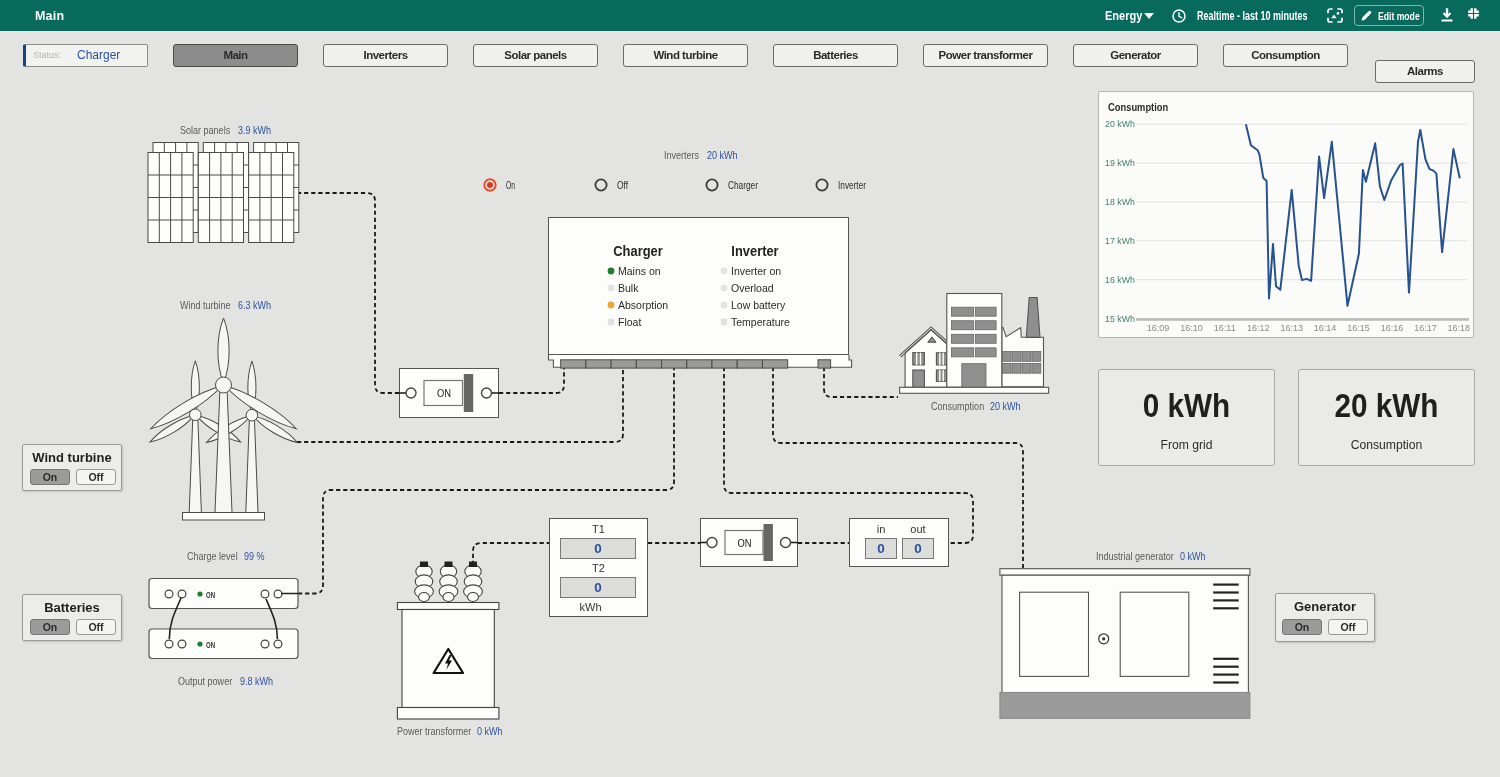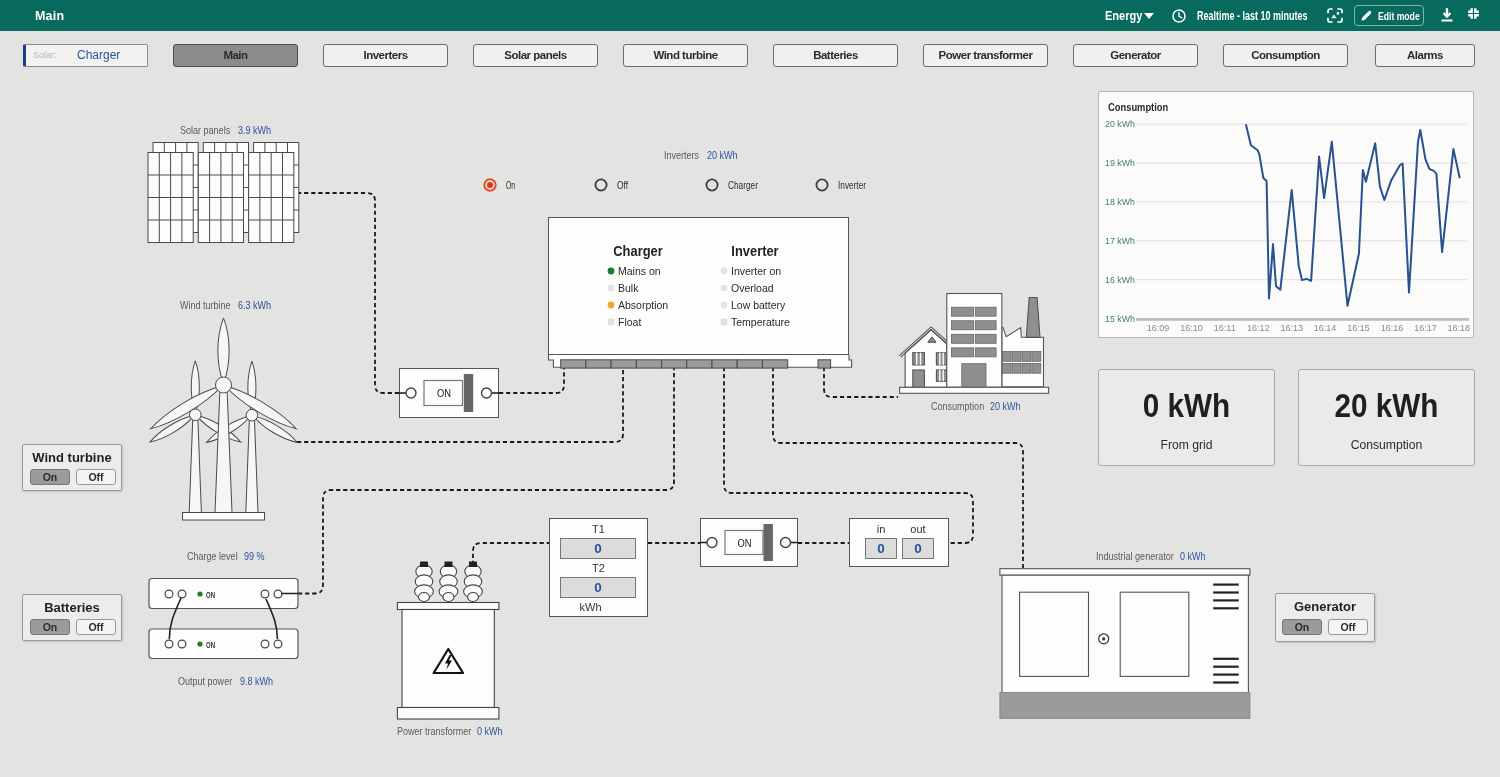--- a/index.html
+++ b/index.html
@@ -69,31 +69,31 @@
     <g stroke="#fff" stroke-width="2.4" fill="none">
       <path d="M1.2,4.7 H4.7 V1.2"></path>
       <path d="M11.8,4.7 H8.3 V1.2"></path>
       <path d="M1.2,8.3 H4.7 V11.8"></path>
       <path d="M11.8,8.3 H8.3 V11.8"></path>
     </g>
   </svg>
 </div>
 
 <div class="chip" style="left:23px; width:125px;"></div>
-<div class="abs" style="left:33px; top:50px; font-size:9px; color:#b5b5b5;">Solar:</div>
+<div class="abs" style="left:33px; top:50px; font-size:9px; color:#b5b5b5;">Status:</div>
 <div class="abs" style="left:77px; top:48px; font-size:12px; color:#2b52a2;">Charger</div>
 <div class="navbtn sel" style="left:173px;">Main</div>
 <div class="navbtn" style="left:323px;">Inverters</div>
 <div class="navbtn" style="left:473px;">Solar panels</div>
 <div class="navbtn" style="left:623px;">Wind turbine</div>
 <div class="navbtn" style="left:773px;">Batteries</div>
 <div class="navbtn" style="left:923px;">Power transformer</div>
 <div class="navbtn" style="left:1073px;">Generator</div>
 <div class="navbtn" style="left:1223px;">Consumption</div>
-<div class="navbtn" style="left:1375px; width:100px;">Alarms</div>
+<div class="navbtn" style="left:1375px; width:100px;margin-top:16px;">Alarms</div>
 
 <svg id="cv" class="abs" style="left:0; top:0;" width="1500" height="777" viewBox="0 0 1500 777" fill="none">
 
 <g stroke="#1a1a1a" stroke-width="1.8" stroke-dasharray="4.2,2.9" fill="none">
   <path d="M297,193 H367 Q375,193 375,201 V385 Q375,393 383,393 H399"></path>
   <path d="M499,393 H556 Q564,393 564,385 V367"></path>
   <path d="M297,442 H615 Q623,442 623,434 V367"></path>
   <path d="M298,593.5 H315 Q323,593.5 323,585.5 V498 Q323,490 331,490 H666 Q674,490 674,482 V367"></path>
   <path d="M724,367 V485 Q724,493 732,493 H965 Q973,493 973,501 V535 Q973,543 965,543 H950"></path>
   <path d="M773,367 V435 Q773,443 781,443 H1015 Q1023,443 1023,451 V569"></path>

